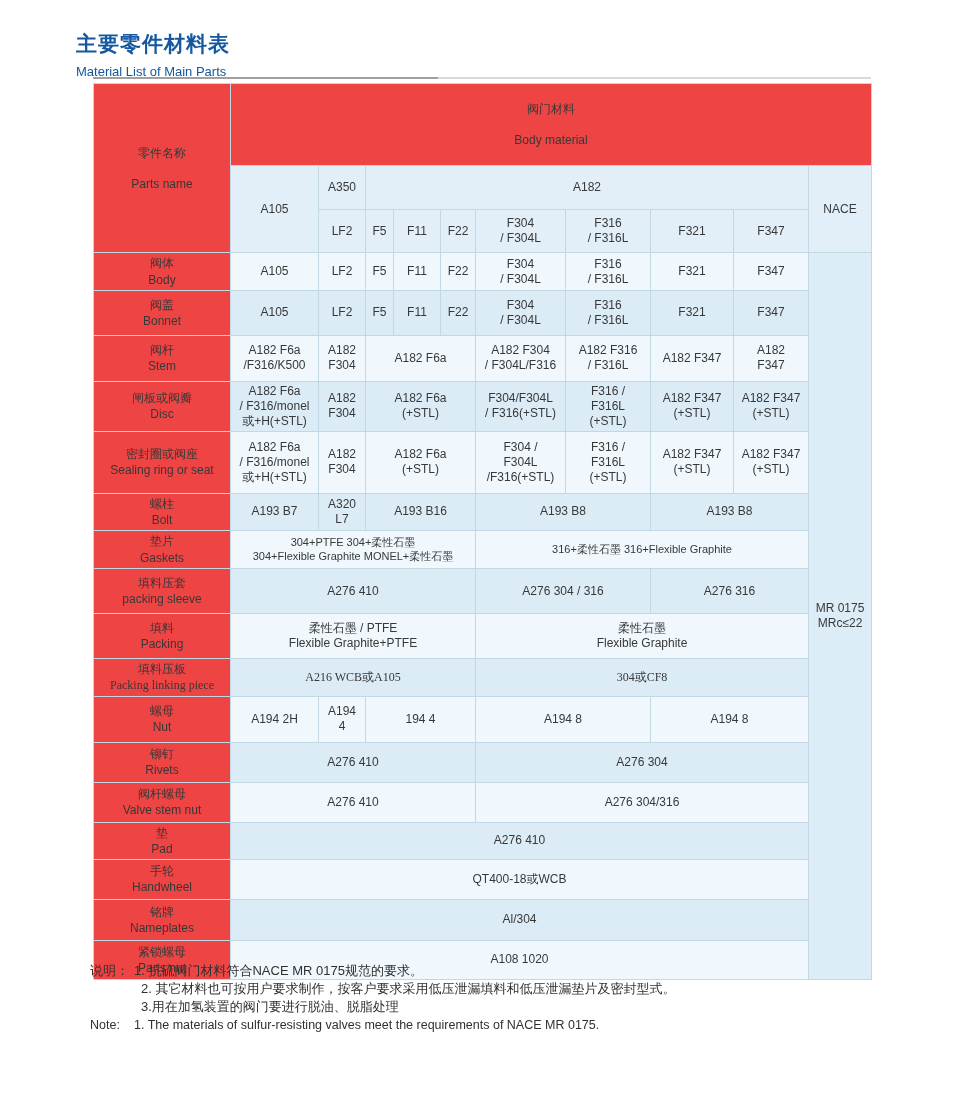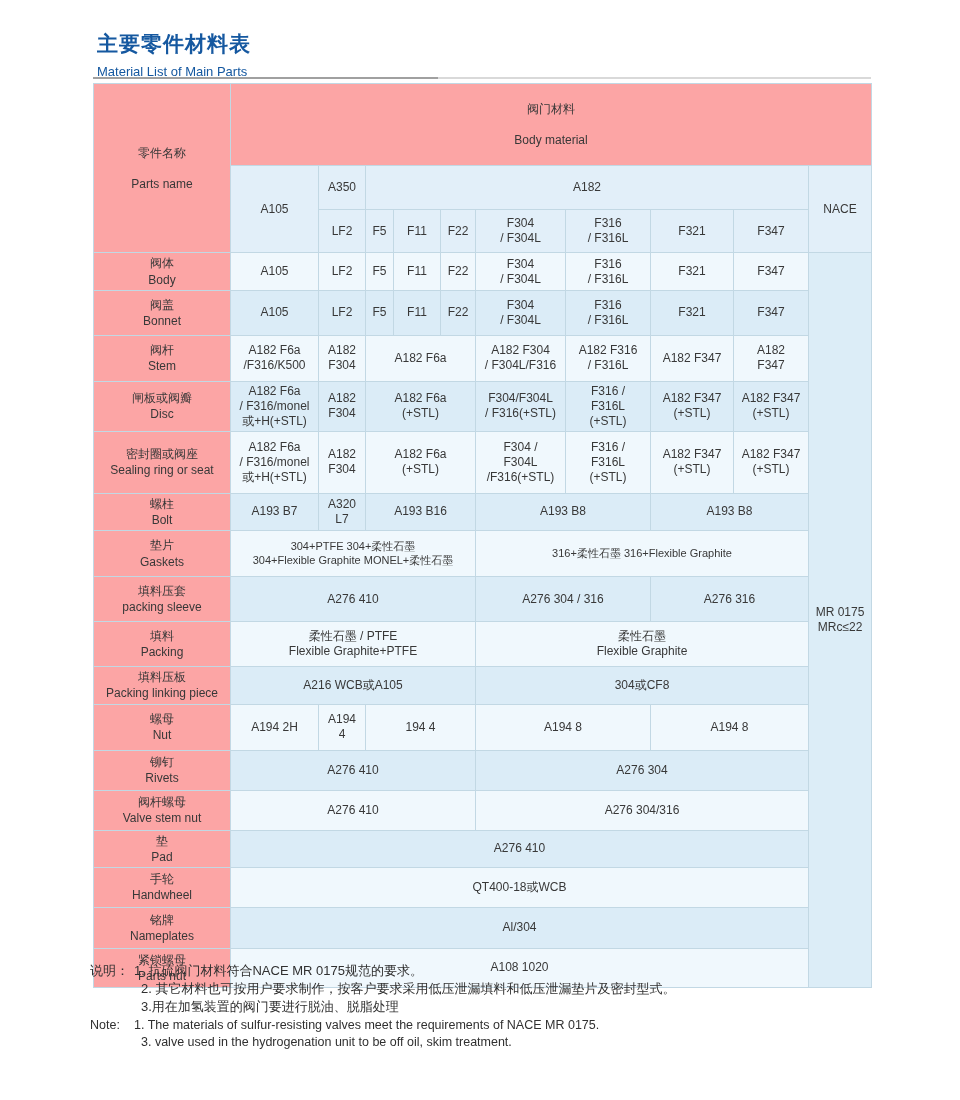--- a/index.html
+++ b/index.html
@@ -1,51 +1,51 @@
 <!DOCTYPE html>
 <html><head>
 <meta charset="utf-8">
 <style>
   html,body{margin:0;padding:0;background:#ffffff;}
   body{width:960px;height:1100px;position:relative;font-family:"Liberation Sans",sans-serif;}
 
-  .page-title{position:absolute;left:97px;top:32px;}
+  .page-title{position:absolute;left:76px;top:32px;}
   .page-title .zh{font-size:21px;font-weight:bold;color:#1558a0;letter-spacing:1px;line-height:1.15;}
   .page-title .en{font-size:13px;color:#1558a0;margin-top:8px;}
 
   .divider{position:absolute;left:93px;top:77px;width:778px;height:2px;
     background:linear-gradient(to right,#a0a0a0 0 345px,#d9d9d9 345px 100%);}
 
   table.mat{position:absolute;left:93px;top:83px;width:778px;border-collapse:collapse;table-layout:fixed;}
   table.mat th,table.mat td{
     border:1px solid #c2d8e4;text-align:center;vertical-align:middle;
     font-size:12px;font-weight:normal;color:#383838;padding:2px 3px;
     line-height:1.25;white-space:pre-line;overflow:hidden;}
-  th.lab,th.band{background:#fca5a5;border:2px solid #ffffff;color:#2e75b5;font-size:12.5px;}
+  th.lab,th.band{background:#ef4444;border:2px solid #ffffff;color:#2e75b5;font-size:12.5px;}
   th.lab div,th.band div{line-height:1.35;}
   th.hcell{background:#e2eff9;font-size:12.5px;margin-left:48px;}
   td.nace-cell{background:#dcedf7;text-align:left;padding-left:3px;font-size:12px;}
   tr.r-light td{background:#f0f8fd;}
   tr.r-dark td{background:#dbecf7;}
   tr.r-light td.nace-cell,tr.r-dark td.nace-cell{background:#dcedf7;}
 
   thead tr:nth-child(1){height:45px;}
   thead tr:nth-child(2){height:44px;}
   thead tr:nth-child(3){height:43px;}
   tbody tr:nth-child(1){height:28px;}
   tbody tr:nth-child(2){height:45px;}
   tbody tr:nth-child(3){height:46px;}
   tbody tr:nth-child(4){height:48px;}
   tbody tr:nth-child(5){height:62px;}
   tbody tr:nth-child(6){height:23px;}
-  tbody tr:nth-child(7){height:46px;}
+  tbody tr:nth-child(7){height:38px;}
   tbody tr:nth-child(7) td{font-size:11px;}
   tbody tr:nth-child(8){height:45px;}
   tbody tr:nth-child(9){height:45px;}
-  tbody tr:nth-child(10){height:36px;}
+  tbody tr:nth-child(10){height:36px;font-family:Liberation Serif, serif;}
   tbody tr:nth-child(11){height:46px;}
   tbody tr:nth-child(12){height:40px;}
   tbody tr:nth-child(13){height:40px;}
   tbody tr:nth-child(14){height:37px;}
   tbody tr:nth-child(15){height:40px;}
   tbody tr:nth-child(16){height:41px;border-radius:9px;}
   tbody tr:nth-child(17){height:39px;}
 
   .notes{position:absolute;left:90px;top:962px;width:866px;color:#303030;}
   .note-group{display:flex;}
@@ -272,16 +272,15 @@
     <div class="note-items" id="zh-items">
         <div>1. 抗硫阀门材料符合NACE MR 0175规范的要求。</div>
         <div>2. 其它材料也可按用户要求制作，按客户要求采用低压泄漏填料和低压泄漏垫片及密封型式。</div>
         <div>3.用在加氢装置的阀门要进行脱油、脱脂处理</div>
       </div>
   </div>
   <div class="note-group en">
     <div class="note-label">Note:</div>
     <div class="note-items" id="en-items">
         <div>1. The materials of sulfur-resisting valves meet the requirements of NACE MR 0175.</div>
-        <div>3. valve used in the hydrogenation unit to be off oil, skim treatment.</div>
       </div>
   </div>
 </div>
 
 </body></html>

